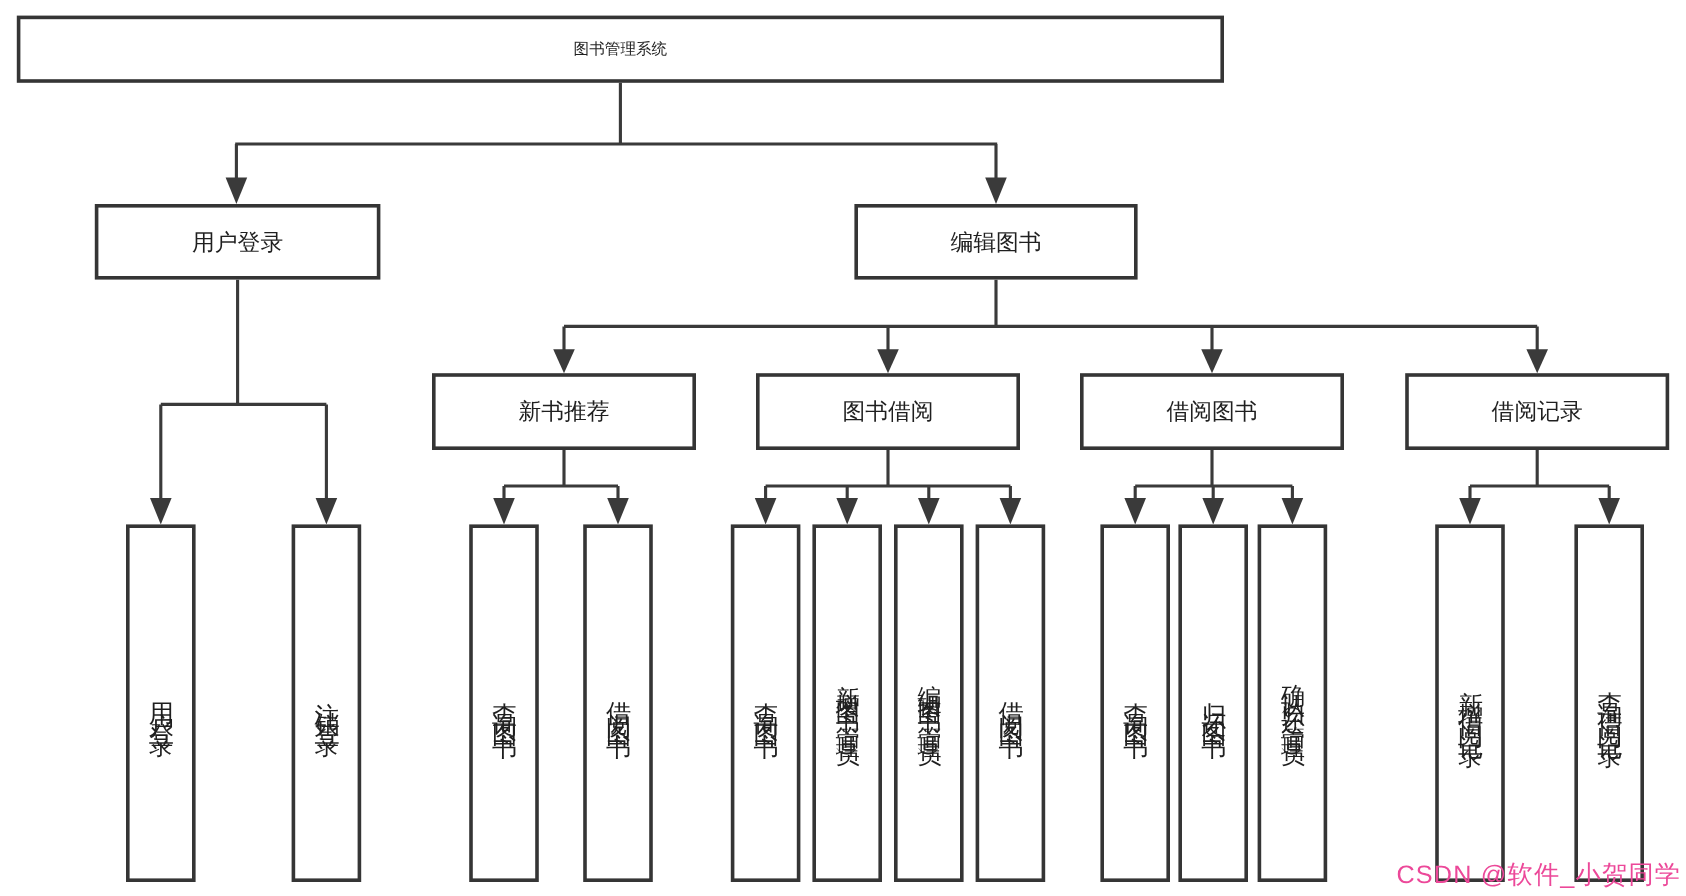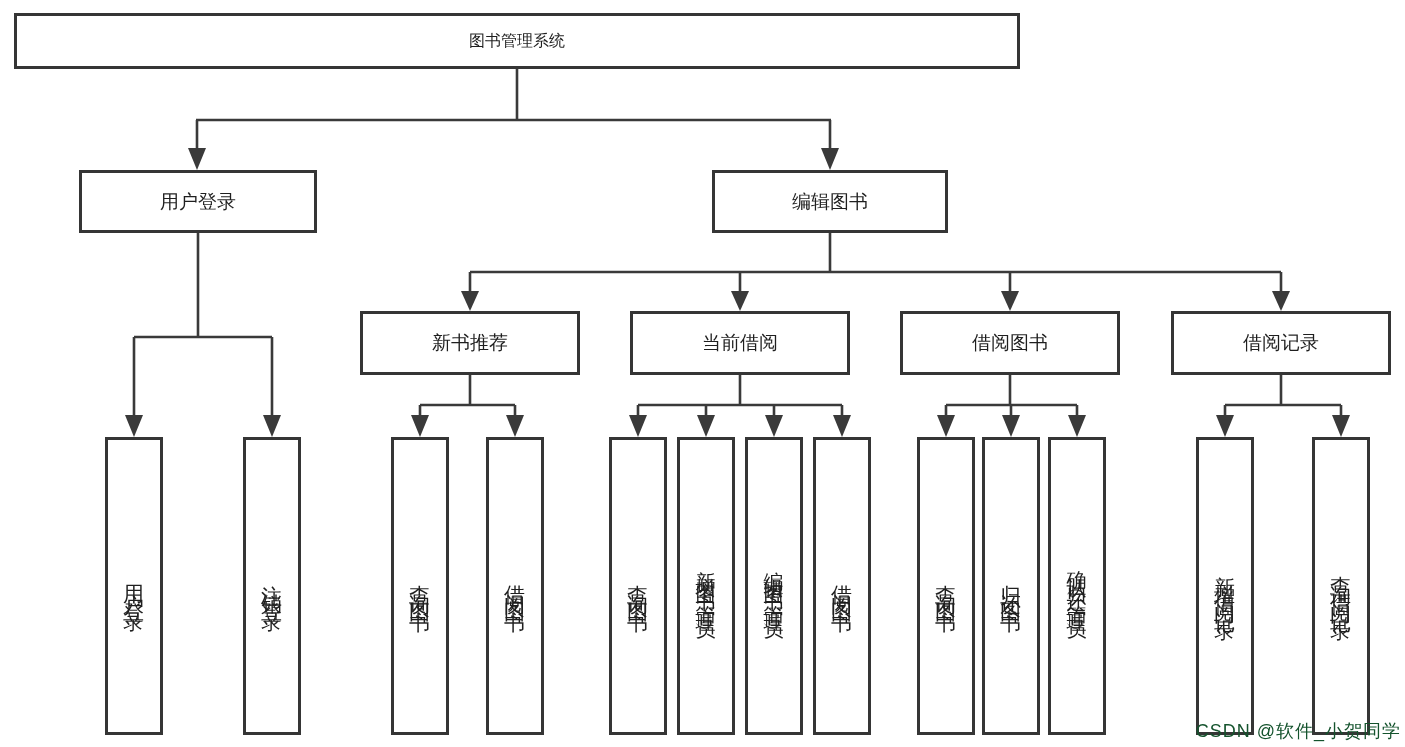--- a/index.html
+++ b/index.html
@@ -37,21 +37,21 @@
     border: 3px solid #353535;
     box-sizing: border-box;
     display: flex;
     align-items: center;
     justify-content: center;
     color: #1f1f1f;
   }
   .root {
     left: 14px; top: 13px;
     width: 1006px; height: 56px;
-    font-size: 16px;
+    font-size: 13px;
     text-align: right;
   }
   .lvl2 {
     top: 170px; height: 63px;
     font-size: 19px;
   }
   .lvl3 {
     top: 311px; height: 64px;
     width: 220px;
     font-size: 19px;
@@ -66,22 +66,22 @@
     line-height: 1;
   }
   .leaf.long {
     letter-spacing: 7px;
     font-size: 20px;
   }
   .watermark {
     position: absolute;
     right: 4px;
     bottom: 4px;
-    font-size: 18px;
-    color: #14532d;
+    font-size: 21px;
+    color: #ec4899;
     letter-spacing: 1px;
     white-space: nowrap;
   }
 </style>
 </head>
 <body>
 
 <div id="stage">
 
   <svg class="connectors" viewBox="0 0 1405 747">
@@ -142,21 +142,21 @@
     <span>用户登录</span>
   </div>
   <div class="node lvl2" style="left:712px;width:236px">
     <span>编辑图书</span>
   </div>
 
   <div class="node lvl3" style="left:360px">
     <span>新书推荐</span>
   </div>
   <div class="node lvl3" style="left:630px">
-    <span>当前借阅</span>
+    <span>图书借阅</span>
   </div>
   <div class="node lvl3" style="left:900px">
     <span>借阅图书</span>
   </div>
   <div class="node lvl3" style="left:1171px">
     <span>借阅记录</span>
   </div>
 
   <div class="node leaf" style="left:105px">
     <span>用户登录</span>

